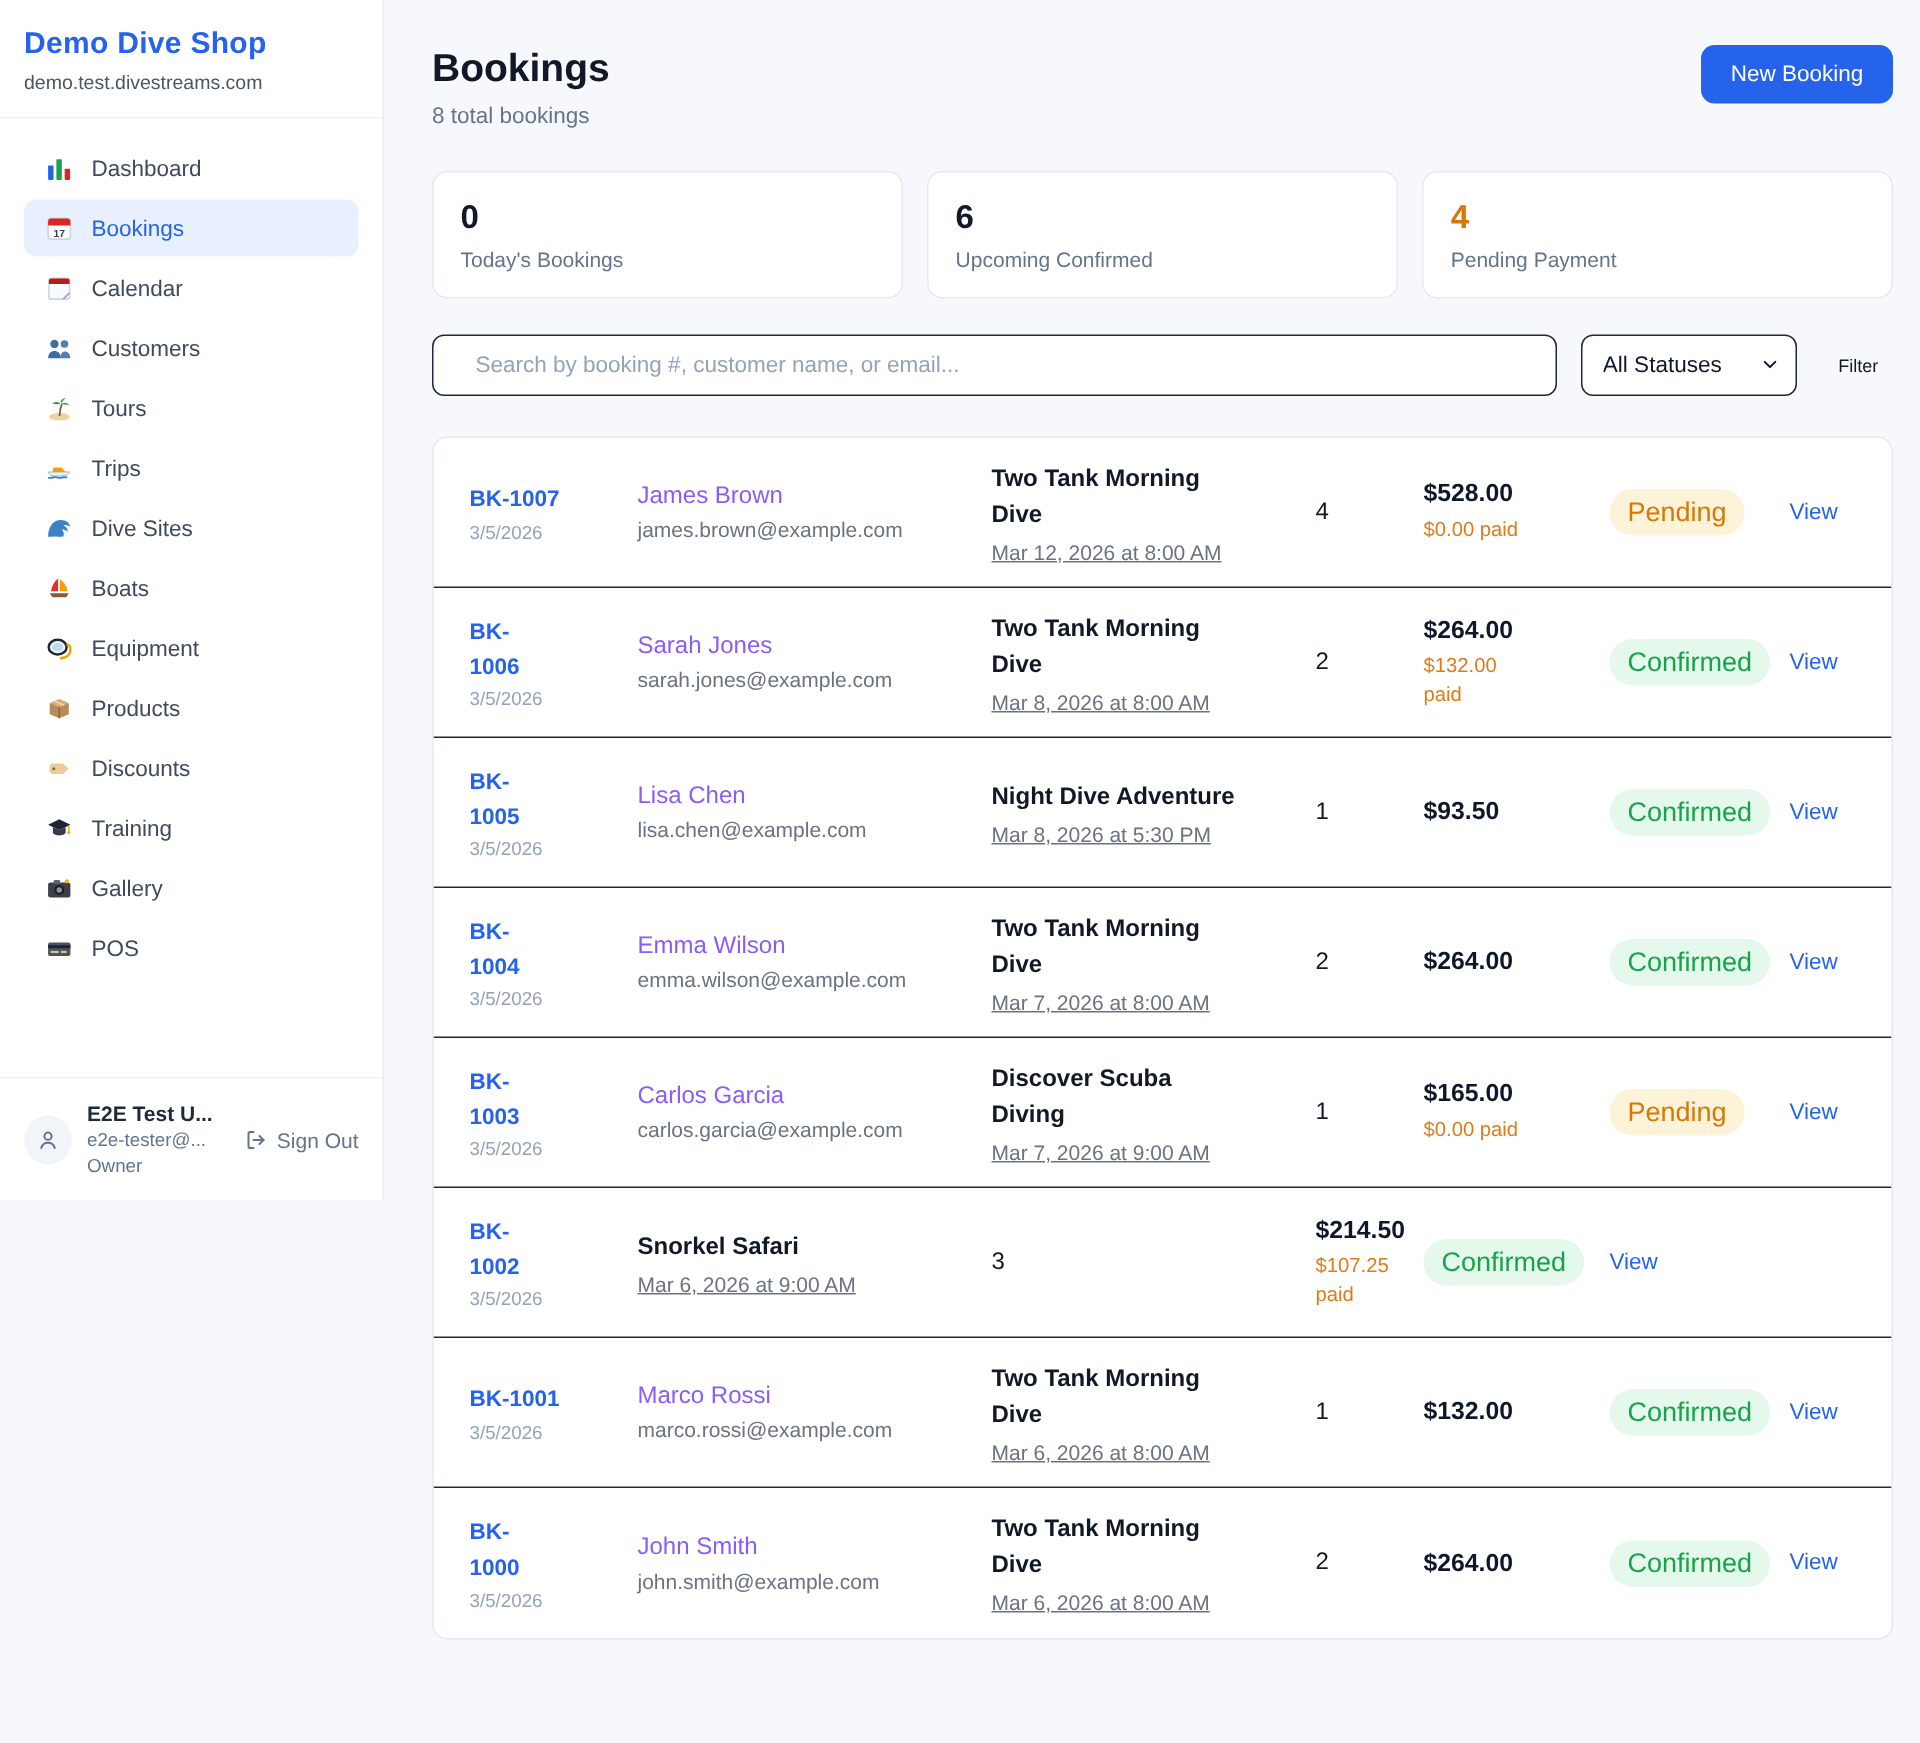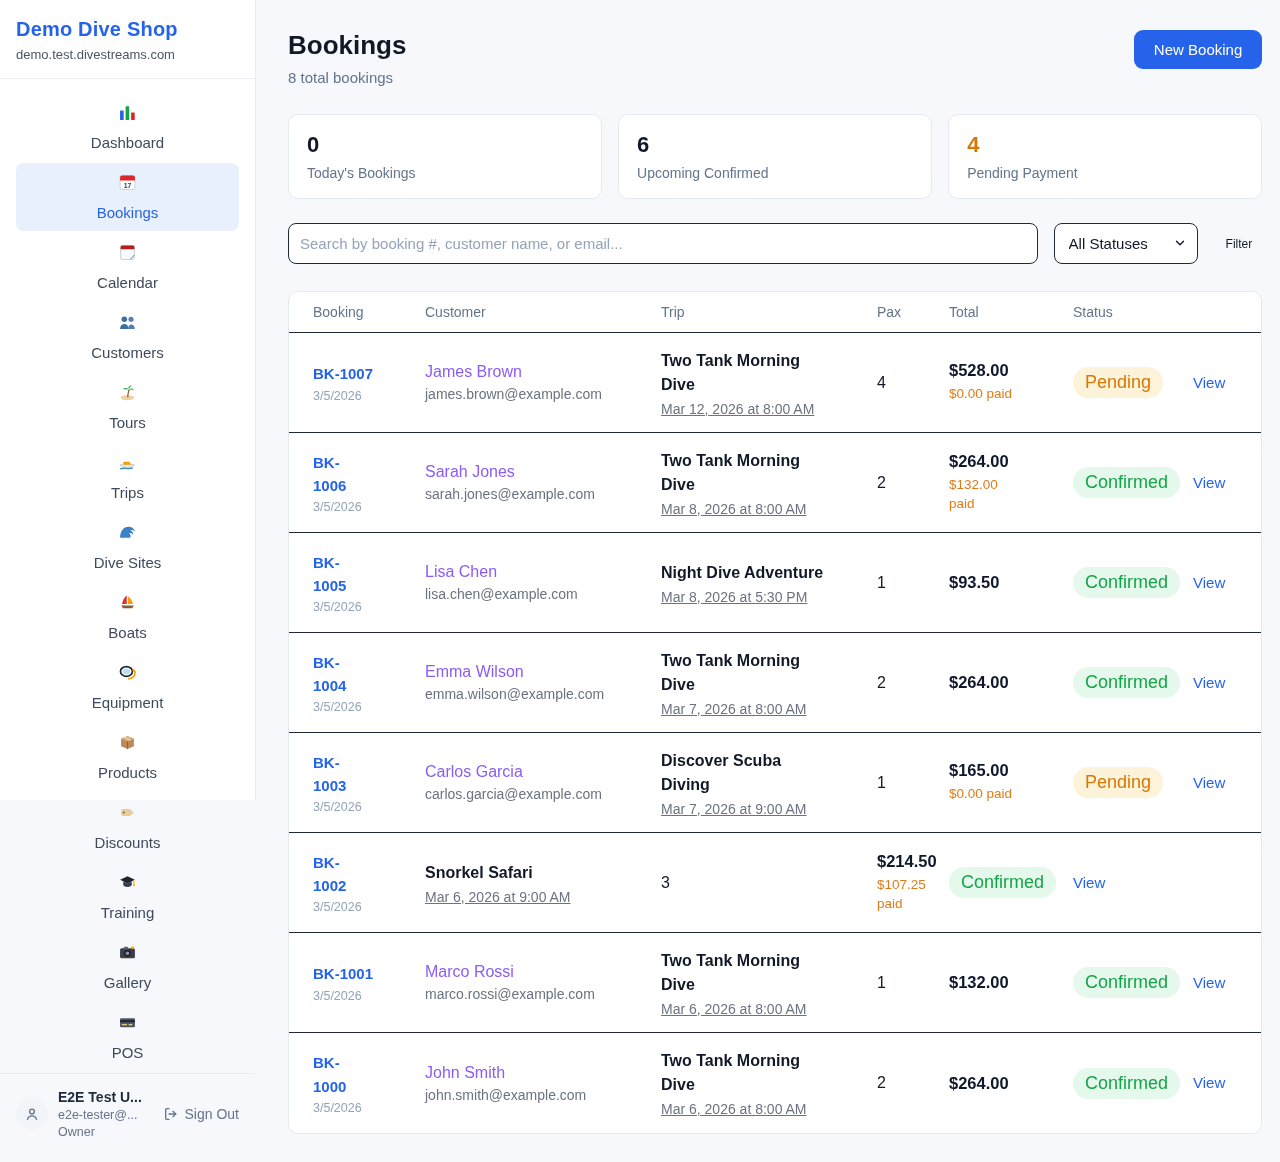--- a/index.html
+++ b/index.html
@@ -19,21 +19,21 @@
     display:flex; flex-direction:column;
   }
   .side-head { padding:18px 16px 16px; border-bottom:1px solid #eceff3; }
   .shop-name { font-size:20px; font-weight:700; color:#2563eb; letter-spacing:.2px; }
   .shop-domain { font-size:13px; color:#4b5563; margin-top:6px; }
   .nav { flex:1; padding:12px 0 0; }
   .nav-item {
     display:flex; align-items:center; gap:13px;
     margin:2px 16px; padding:10px 14px;
     border-radius:8px; cursor:pointer;
-    font-size:15px; color:#3f4a5c;flex-direction:column;
+    font-size:15px; color:#3f4a5c;
   }
   .nav-item.active { background:#e8f0fd; color:#2563eb; font-weight:500; }
   .nav-icon { width:18px; height:18px; display:inline-flex; align-items:center; justify-content:center; flex:none; }
   .nav-icon svg { width:17px; height:17px; }
   
   .side-foot {
     border-top:1px solid #eceff3;
     padding:14px 16px; display:flex; align-items:center; gap:10px;
   }
   .avatar {
@@ -60,21 +60,21 @@
     background:#fff; border:1px solid #e5e9f0; border-radius:10px;
     padding:17px 18px; height:85px;
   }
   .stat-value { font-size:22px; font-weight:700; color:#111827; }
   .stat-card.accent .stat-value { color:#d97706; }
   .stat-label { font-size:14px; color:#64748b; margin-top:7px; }
   
   .filter-row { display:flex; align-items:center; gap:16px; margin-top:24px; }
   .search-input {
     flex:1; height:41px; border:1px solid #1e293b; border-radius:8px;
-    padding:0 11px; font-size:15px; color:#0f172a; background:#fff;
+    padding:0 28px; font-size:15px; color:#0f172a; background:#fff;
     font-family:inherit; outline:none;
   }
   .search-input::placeholder { color:#94a3b8; }
   .select-wrap { position:relative; }
   .status-select {
     height:41px; min-width:144px; border:1px solid #1e293b; border-radius:8px;
     background:#fff; font-size:15px; color:#0f172a; padding:0 32px 0 14px;
     appearance:none; -webkit-appearance:none; font-family:inherit; cursor:pointer;
   }
   .select-chevron { position:absolute; right:11px; top:13px; pointer-events:none; }
@@ -322,29 +322,20 @@
         <option>All Statuses</option>
       </select>
       <svg class="select-chevron" width="14" height="14" viewBox="0 0 24 24" fill="none" stroke="#0f172a" stroke-width="2.4" stroke-linecap="round" stroke-linejoin="round">
           <path d="M6 9l6 6 6-6"></path>
         </svg>
     </div>
     <button class="filter-btn">Filter</button>
   </div>
 
   <div class="table-card">
-    <div class="tgrid thead">
-      <div class="th">Booking</div>
-      <div class="th">Customer</div>
-      <div class="th">Trip</div>
-      <div class="th">Pax</div>
-      <div class="th">Total</div>
-      <div class="th">Status</div>
-      <div class="th"></div>
-    </div>
     <div id="tbody">
   <div class="tgrid trow">
     <div class="cell">
       <a class="bid">BK-1007</a>
       <div class="bdate">3/5/2026</div>
     </div>
     <div class="cell">
       <div class="cname">James Brown</div>
       <div class="cemail">james.brown@example.com</div>
     </div>

